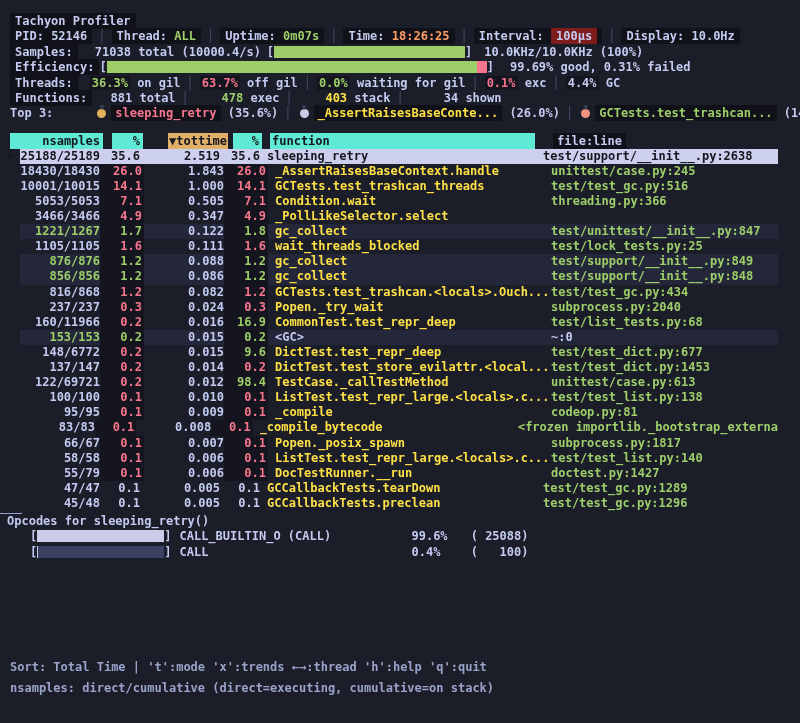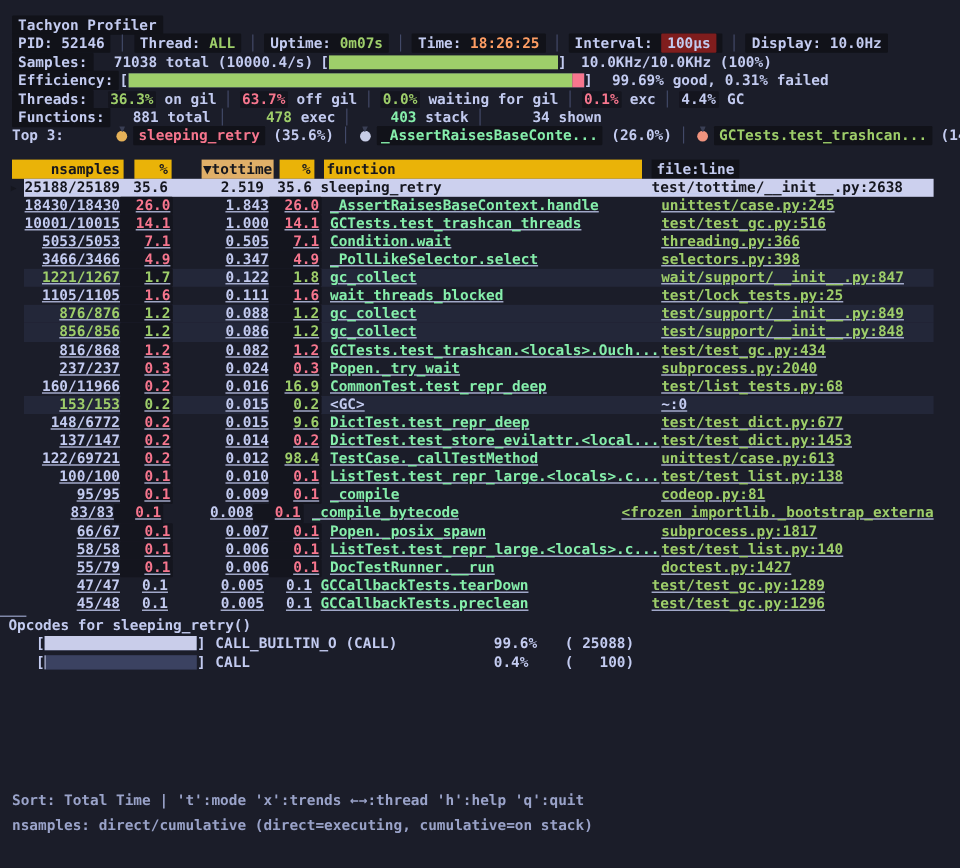--- a/index.html
+++ b/index.html
@@ -3,43 +3,43 @@
 <meta charset="utf-8">
 <style>
   html,body{margin:0;padding:0;background:#1b1d29;}
   body{width:800px;height:723px;overflow:hidden;font-family:"DejaVu Sans Mono",monospace;font-size:12px;font-weight:700;color:#c3cbf0;}
   .app{position:relative;width:800px;height:521px;padding:14px 0 0 10px;box-sizing:border-box;}
   .line{height:15.4px;line-height:15.4px;white-space:pre;}
   .box{background:#111219;padding:1px 5px;border-radius:1px;}
   .hlbox{background:#7f1d1d;padding:1px 5px;border-radius:1px;}
   .sep{color:#444b6a;padding:0 6px;}
   .fg{color:#c3cbf0;}.green{color:#9ece6a;}.red{color:#f7768e;}
-  .yellow{color:#86efac;}.orange{color:#ff9e64;}
+  .yellow{color:#fde047;}.orange{color:#ff9e64;}
   .bar{display:inline-block;height:12px;vertical-align:-2px;background:#3b4261;overflow:hidden;white-space:nowrap;font-size:0;}
   .fillg{display:inline-block;height:12px;background:#9ece6a;}
   .fillr{display:inline-block;height:12px;background:#f7768e;}
   .filll{display:inline-block;height:12px;background:#c9cdea;}
   .brk{color:#c3cbf0;}
   
   .medal{display:inline-block;width:9px;height:9px;border-radius:50%;position:relative;margin:0 5px 0 2px;vertical-align:-1px;}
   .medal::before{content:"";position:absolute;left:2px;top:-4px;width:5px;height:5px;background:#3a3f55;clip-path:polygon(0 0,100% 0,50% 100%);}
   .m-gold{background:#e5b158;}.m-silver{background:#c7cde6;}.m-bronze{background:#f0937e;}
   .t3name{background:#111219;padding:1px 4px;border-radius:1px;}
   
   .thead{display:flex;margin-top:11px;height:16px;line-height:16px;align-items:stretch;}
-  .hbox{background:#eab308;color:#15161e;white-space:pre;}
+  .hbox{background:#5eead4;color:#15161e;white-space:pre;}
   .h-ns{width:93px;text-align:right;padding-right:3px;box-sizing:border-box;}
   .h-p1{width:31px;margin-left:9px;text-align:right;padding-right:3px;box-sizing:border-box;}
   .h-tt{width:60px;margin-left:25px;background:#e0af68;text-align:center;box-sizing:border-box;}
   .h-p2{width:29px;margin-left:5px;text-align:right;padding-right:3px;box-sizing:border-box;}
   .h-fn{width:265px;margin-left:8px;padding-left:2px;box-sizing:border-box;text-align:left;}
-  .h-fl{margin-left:8px;background:#111219;color:#c3cbf0;padding:0 4px;}
+  .h-fl{margin-left:18px;background:#111219;color:#c3cbf0;padding:0 4px;}
   
   .tbody{margin-top:0;}
-  .trow{position:relative;display:flex;margin-left:10px;width:758px;height:15.1px;line-height:15.1px;white-space:pre;text-decoration:underline;}
+  .trow{position:relative;display:flex;margin-left:10px;width:758px;height:15.1px;line-height:15.1px;white-space:pre;}
   .trow.gc{background:#232739;}
   .trow.sel{background:#ccd0ee;}
   .trow.sel span{color:#15161e !important;background:transparent !important;}
   .mk{position:absolute;left:-11px;top:0;font-size:8px;color:#c3cbf0;}
   .c-ns{width:80px;text-align:right;overflow:hidden;}
   .c-p1{width:40px;text-align:right;}
   .c-tt{width:80px;text-align:right;color:#c3cbf0;}
   .c-p2{width:40px;text-align:right;}
   .c-fn{width:276px;margin-left:7px;overflow:hidden;}
   .c-fl{flex:1;overflow:visible;}
@@ -80,26 +80,26 @@
   <div class="thead">
       <span class="hbox h-ns">nsamples</span>
       <span class="hbox h-p1">%</span>
       <span class="hbox h-tt">▼tottime</span>
       <span class="hbox h-p2">%</span>
       <span class="hbox h-fn">function</span>
       <span class="h-fl">file:line</span>
     </div>
 
   <div class="tbody" id="table-body">
-      <div class="trow sel"><span class="mk">▶</span><span class="c-ns fg">25188/25189</span><span class="c-p1 fg">35.6</span><span class="c-tt">2.519</span><span class="c-p2 fg">35.6</span><span class="c-fn fg">sleeping_retry</span><span class="c-fl fg">test/tottime/__init__.py:2638</span></div>
+      <div class="trow sel"><span class="mk">▶</span><span class="c-ns fg">25188/25189</span><span class="c-p1 fg">35.6</span><span class="c-tt">2.519</span><span class="c-p2 fg">35.6</span><span class="c-fn fg">sleeping_retry</span><span class="c-fl fg">test/support/__init__.py:2638</span></div>
       <div class="trow "><span class="c-ns fg">18430/18430</span><span class="c-p1 red pctbox">26.0</span><span class="c-tt">1.843</span><span class="c-p2 red pctbox">26.0</span><span class="c-fn yellow">_AssertRaisesBaseContext.handle</span><span class="c-fl green">unittest/case.py:245</span></div>
       <div class="trow "><span class="c-ns fg">10001/10015</span><span class="c-p1 red pctbox">14.1</span><span class="c-tt">1.000</span><span class="c-p2 red pctbox">14.1</span><span class="c-fn yellow">GCTests.test_trashcan_threads</span><span class="c-fl green">test/test_gc.py:516</span></div>
       <div class="trow "><span class="c-ns fg">5053/5053</span><span class="c-p1 red pctbox">7.1</span><span class="c-tt">0.505</span><span class="c-p2 red pctbox">7.1</span><span class="c-fn yellow">Condition.wait</span><span class="c-fl green">threading.py:366</span></div>
-      <div class="trow "><span class="c-ns fg">3466/3466</span><span class="c-p1 red pctbox">4.9</span><span class="c-tt">0.347</span><span class="c-p2 red pctbox">4.9</span><span class="c-fn yellow">_PollLikeSelector.select</span><span class="c-fl green">selectors.py:398</span></div>
-      <div class="trow gc"><span class="c-ns green">1221/1267</span><span class="c-p1 green pctbox">1.7</span><span class="c-tt">0.122</span><span class="c-p2 green pctbox">1.8</span><span class="c-fn yellow">gc_collect</span><span class="c-fl green">wait/support/__init__.py:847</span></div>
+      <div class="trow "><span class="c-ns fg">3466/3466</span><span class="c-p1 red pctbox">4.9</span><span class="c-tt">0.347</span><span class="c-p2 red pctbox">4.9</span><span class="c-fn yellow">_PollLikeSelector.select</span></div>
+      <div class="trow gc"><span class="c-ns green">1221/1267</span><span class="c-p1 green pctbox">1.7</span><span class="c-tt">0.122</span><span class="c-p2 green pctbox">1.8</span><span class="c-fn yellow">gc_collect</span><span class="c-fl green">test/unittest/__init__.py:847</span></div>
       <div class="trow "><span class="c-ns fg">1105/1105</span><span class="c-p1 red pctbox">1.6</span><span class="c-tt">0.111</span><span class="c-p2 red pctbox">1.6</span><span class="c-fn yellow">wait_threads_blocked</span><span class="c-fl green">test/lock_tests.py:25</span></div>
       <div class="trow gc"><span class="c-ns green">876/876</span><span class="c-p1 green pctbox">1.2</span><span class="c-tt">0.088</span><span class="c-p2 green pctbox">1.2</span><span class="c-fn yellow">gc_collect</span><span class="c-fl green">test/support/__init__.py:849</span></div>
       <div class="trow gc"><span class="c-ns green">856/856</span><span class="c-p1 green pctbox">1.2</span><span class="c-tt">0.086</span><span class="c-p2 green pctbox">1.2</span><span class="c-fn yellow">gc_collect</span><span class="c-fl green">test/support/__init__.py:848</span></div>
       <div class="trow "><span class="c-ns fg">816/868</span><span class="c-p1 red pctbox">1.2</span><span class="c-tt">0.082</span><span class="c-p2 red pctbox">1.2</span><span class="c-fn yellow">GCTests.test_trashcan.&lt;locals&gt;.Ouch...</span><span class="c-fl green">test/test_gc.py:434</span></div>
       <div class="trow "><span class="c-ns fg">237/237</span><span class="c-p1 red pctbox">0.3</span><span class="c-tt">0.024</span><span class="c-p2 red pctbox">0.3</span><span class="c-fn yellow">Popen._try_wait</span><span class="c-fl green">subprocess.py:2040</span></div>
       <div class="trow "><span class="c-ns fg">160/11966</span><span class="c-p1 red pctbox">0.2</span><span class="c-tt">0.016</span><span class="c-p2 green pctbox">16.9</span><span class="c-fn yellow">CommonTest.test_repr_deep</span><span class="c-fl green">test/list_tests.py:68</span></div>
       <div class="trow gc"><span class="c-ns green">153/153</span><span class="c-p1 green pctbox">0.2</span><span class="c-tt">0.015</span><span class="c-p2 green pctbox">0.2</span><span class="c-fn fg">&lt;GC&gt;</span><span class="c-fl fg">~:0</span></div>
       <div class="trow "><span class="c-ns fg">148/6772</span><span class="c-p1 red pctbox">0.2</span><span class="c-tt">0.015</span><span class="c-p2 green pctbox">9.6</span><span class="c-fn yellow">DictTest.test_repr_deep</span><span class="c-fl green">test/test_dict.py:677</span></div>
       <div class="trow "><span class="c-ns fg">137/147</span><span class="c-p1 red pctbox">0.2</span><span class="c-tt">0.014</span><span class="c-p2 red pctbox">0.2</span><span class="c-fn yellow">DictTest.test_store_evilattr.&lt;local...</span><span class="c-fl green">test/test_dict.py:1453</span></div>
       <div class="trow "><span class="c-ns fg">122/69721</span><span class="c-p1 red pctbox">0.2</span><span class="c-tt">0.012</span><span class="c-p2 green pctbox">98.4</span><span class="c-fn yellow">TestCase._callTestMethod</span><span class="c-fl green">unittest/case.py:613</span></div>

